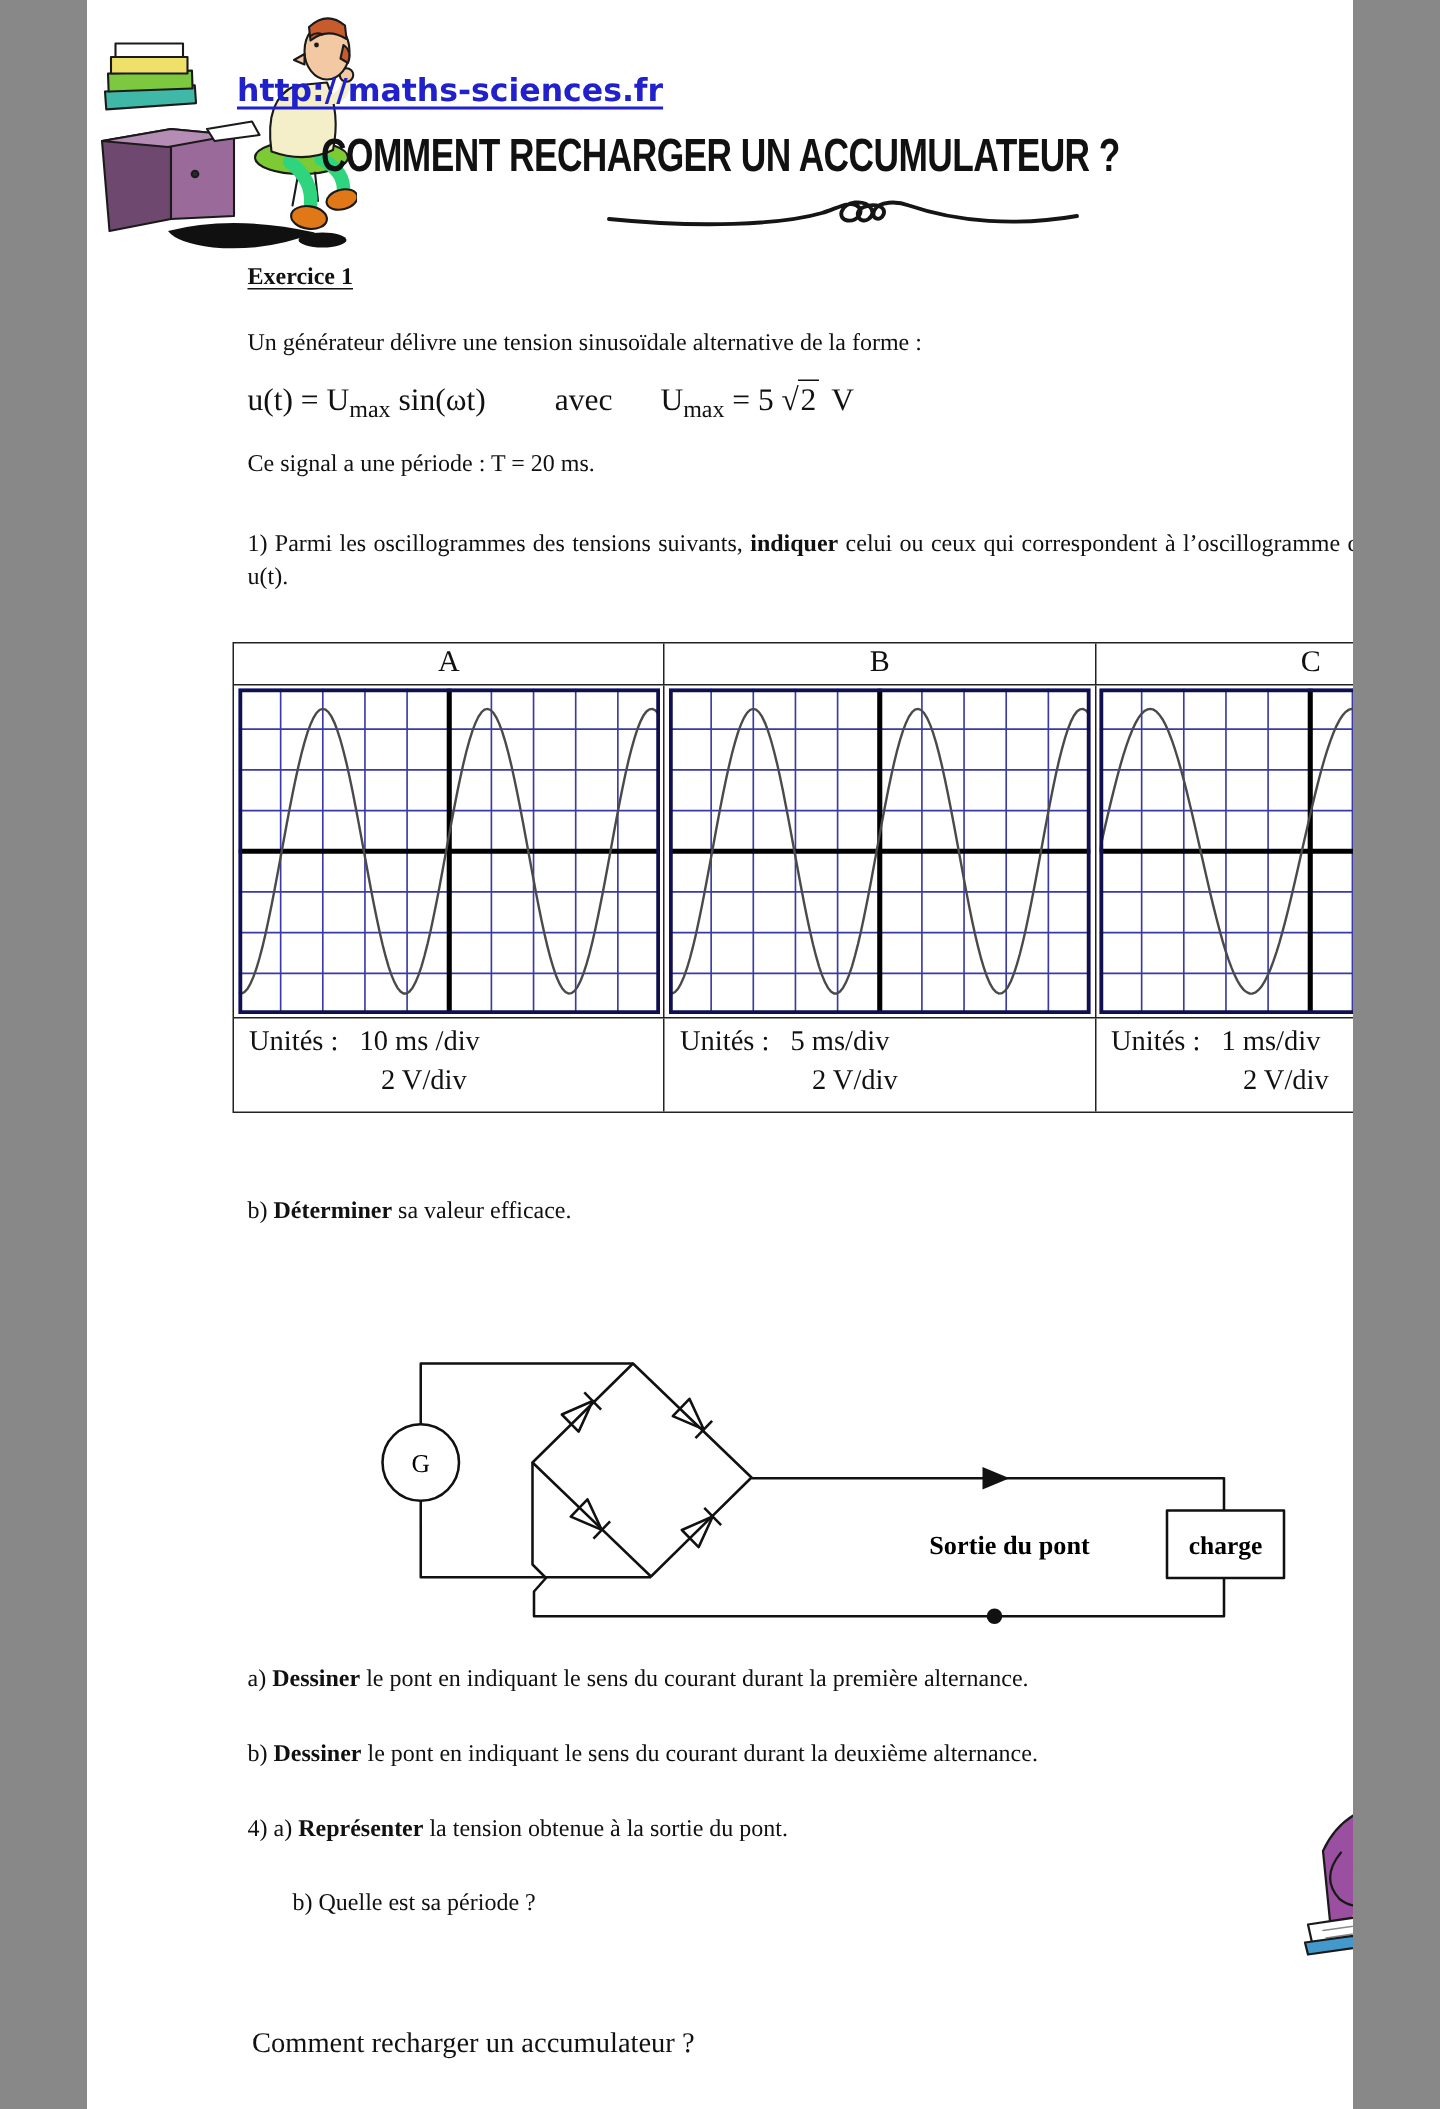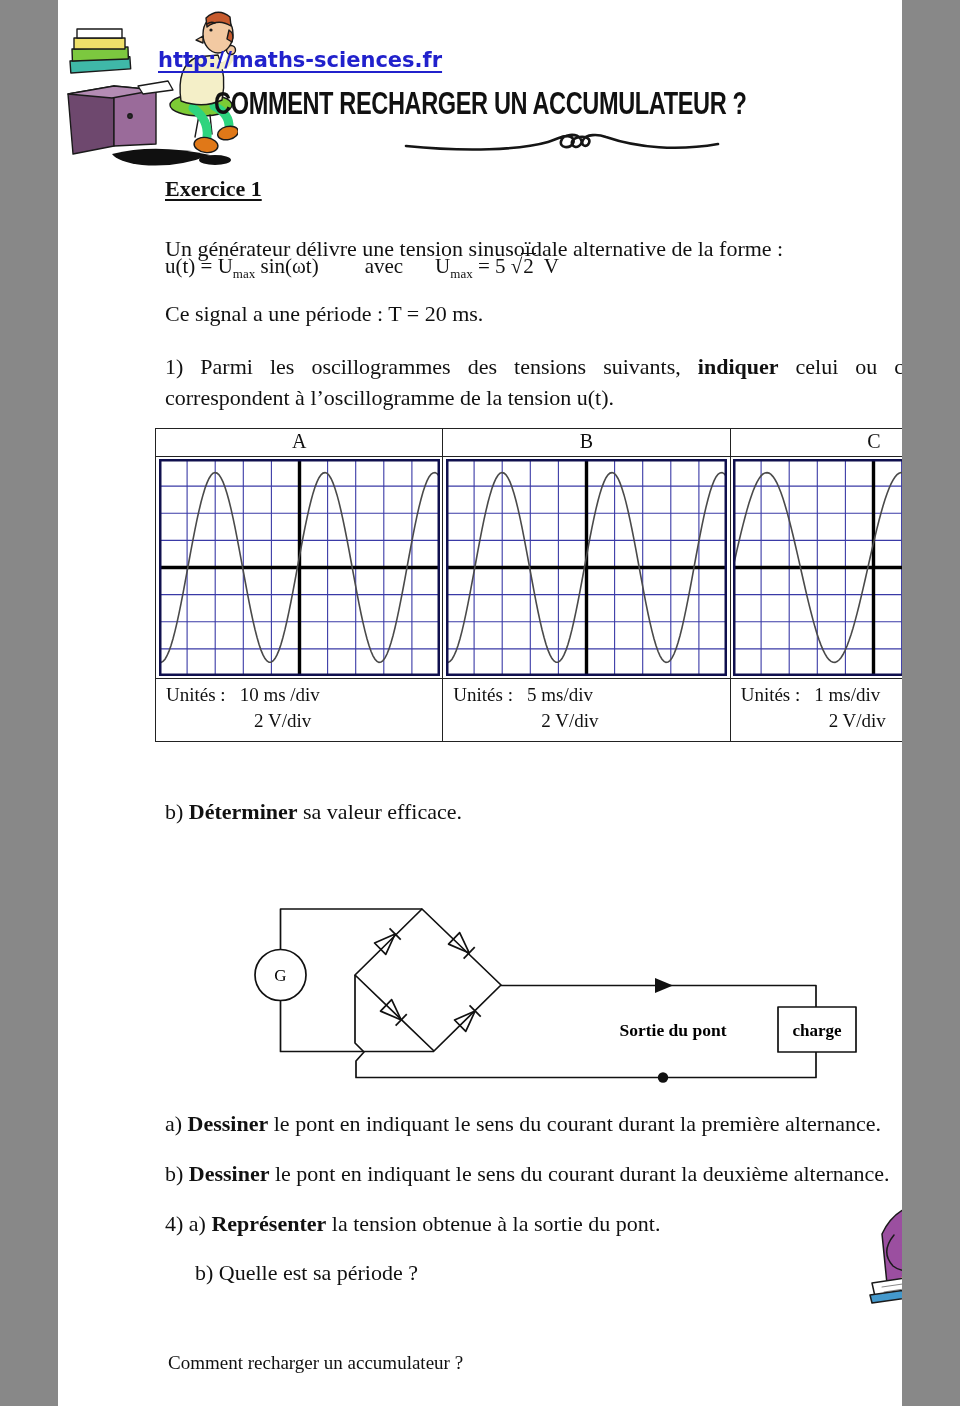--- a/index.html
+++ b/index.html
@@ -9,25 +9,25 @@
   .b{font-weight:bold;}
   
   #site-link{left:100px;top:48px;font-family:"DejaVu Sans",sans-serif;font-weight:bold;
              font-size:21px;color:#2121CC;text-decoration:underline;text-decoration-thickness:2px;text-underline-offset:4px;}
   #doc-code{left:876px;top:69px;font-size:17px;text-decoration:underline;}
   #title-wrap{left:0;right:0;top:86px;text-align:center;}
   #title-inner{display:inline-block;transform:scaleX(0.76);transform-origin:50% 50%;
                font-family:"Liberation Sans",sans-serif;font-weight:bold;font-size:31px;letter-spacing:-0.5px;}
   #flourish{left:344px;top:128px;}
   
-  .line{left:107px;font-size:22px;}
+  .line{left:107px;font-size:16px;}
   #exo{top:176px;text-decoration:underline;text-underline-offset:3px;}
-  #intro{top:236px;font-family:Liberation Serif, serif;}
+  #intro{top:220px;font-family:Liberation Serif, serif;}
   #formula{top:254px;font-size:21px;}
-  #formula sub{font-size:13px;font-family:Liberation Serif, serif;}
+  #formula sub{font-size:16px;font-family:Liberation Serif, serif;}
   .radicand{border-top:1.7px solid #111;padding:0 2px;margin-left:-1px;}
   #periode{top:301px;}
   #q1{top:352px;width:816px;text-align:justify;line-height:1.4;}
   
   #osc-table{left:97px;top:428px;width:861px;border:1.6px solid #222;background:#fff;}
   .trow{display:flex;}
   .tcell{flex:1;border-right:1.6px solid #222;}
   .tcell:last-child{border-right:none;}
   .osc-letter{text-align:center;font-size:20px;padding:1px 0 3px 0;}
   .hdr{border-bottom:1.6px solid #222;}

